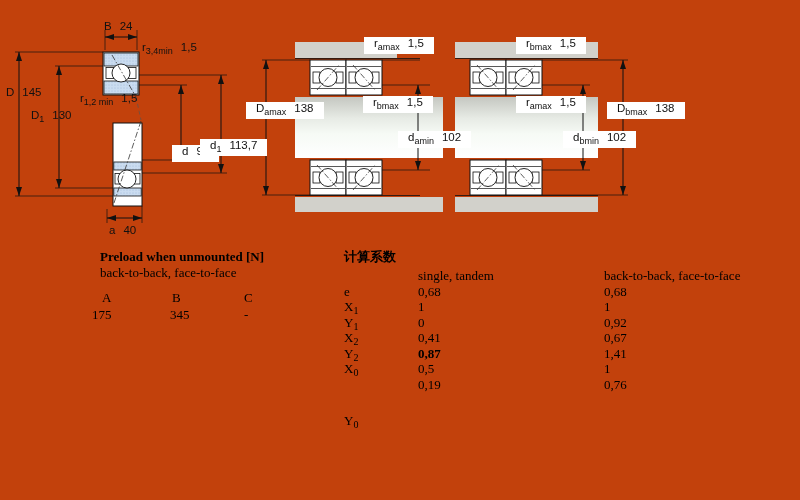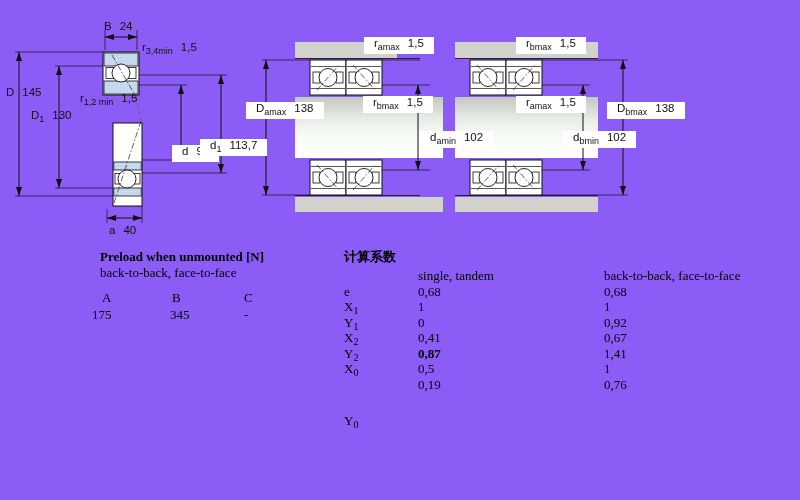--- a/index.html
+++ b/index.html
@@ -1,16 +1,16 @@
 <!DOCTYPE html>
 <html><head>
 <meta charset="utf-8">
 <style>
   html,body{margin:0;padding:0;background:#fff;}
-  .stage{position:relative;width:800px;height:500px;background:#8b5cf6;overflow:hidden;
+  .stage{position:relative;width:800px;height:500px;background:#c2410c;overflow:hidden;
          font-family:"Liberation Sans",sans-serif;color:#111;}
   .stage svg{position:absolute;left:0;top:0;pointer-events:none;}
   .dim{position:absolute;font-size:11.5px;line-height:13px;white-space:nowrap;color:#111;}
   .dim sub{font-size:9px;vertical-align:-3px;letter-spacing:0;}
   .dim .v{margin-left:8px;}
   .bgw{background:#fff;padding:0 10px;}
   .ser{position:absolute;font-family:"Liberation Serif",serif;font-size:13px;line-height:15px;
        white-space:nowrap;color:#000;}
   .ser.b{font-weight:bold;}
   .ser sub{font-size:10px;vertical-align:-3px;}
@@ -150,21 +150,21 @@
   <div class="dim" style="left:6px;top:86px;"><span>D</span><sub></sub><span class="v">145</span></div>
   <div class="dim" style="left:31px;top:109px;"><span>D</span><sub>1</sub><span class="v">130</span></div>
   <div class="dim" style="left:80px;top:92px;"><span>r</span><sub>1,2 min</sub><span class="v">1,5</span></div>
   <div class="dim bgw" style="left:172px;top:125px;margin-top:20px;"><span>d</span><sub></sub><span class="v">95</span></div>
   <div class="dim bgw" style="left:200px;top:139px;"><span>d</span><sub>1</sub><span class="v">113,7</span></div>
   <div class="dim" style="left:109px;top:224px;"><span>a</span><sub></sub><span class="v">40</span></div>
 
   <div class="dim bgw" style="left:364px;top:37px;"><span>r</span><sub>amax</sub><span class="v">1,5</span></div>
   <div class="dim bgw" style="left:246px;top:102px;text-align:center;"><span>D</span><sub>amax</sub><span class="v">138</span></div>
   <div class="dim bgw" style="left:363px;top:96px;"><span>r</span><sub>bmax</sub><span class="v">1,5</span></div>
-  <div class="dim bgw" style="left:420px;top:131px;text-align:right;"><span>d</span><sub>amin</sub><span class="v">102</span></div>
+  <div class="dim bgw" style="left:398px;top:131px;text-align:right;"><span>d</span><sub>amin</sub><span class="v">102</span></div>
 
   <div class="dim bgw" style="left:516px;top:37px;"><span>r</span><sub>bmax</sub><span class="v">1,5</span></div>
   <div class="dim bgw" style="left:516px;top:96px;"><span>r</span><sub>amax</sub><span class="v">1,5</span></div>
   <div class="dim bgw" style="left:563px;top:131px;"><span>d</span><sub>bmin</sub><span class="v">102</span></div>
   <div class="dim bgw" style="left:607px;top:102px;"><span>D</span><sub>bmax</sub><span class="v">138</span></div>
 
   <div>
     <div class="ser b" style="left:100px;top:249px;">Preload when unmounted [N]</div>
     <div class="ser" style="left:100px;top:265px;">back-to-back, face-to-face</div>
     <div class="ser" style="left:102px;top:290px;">A</div>

